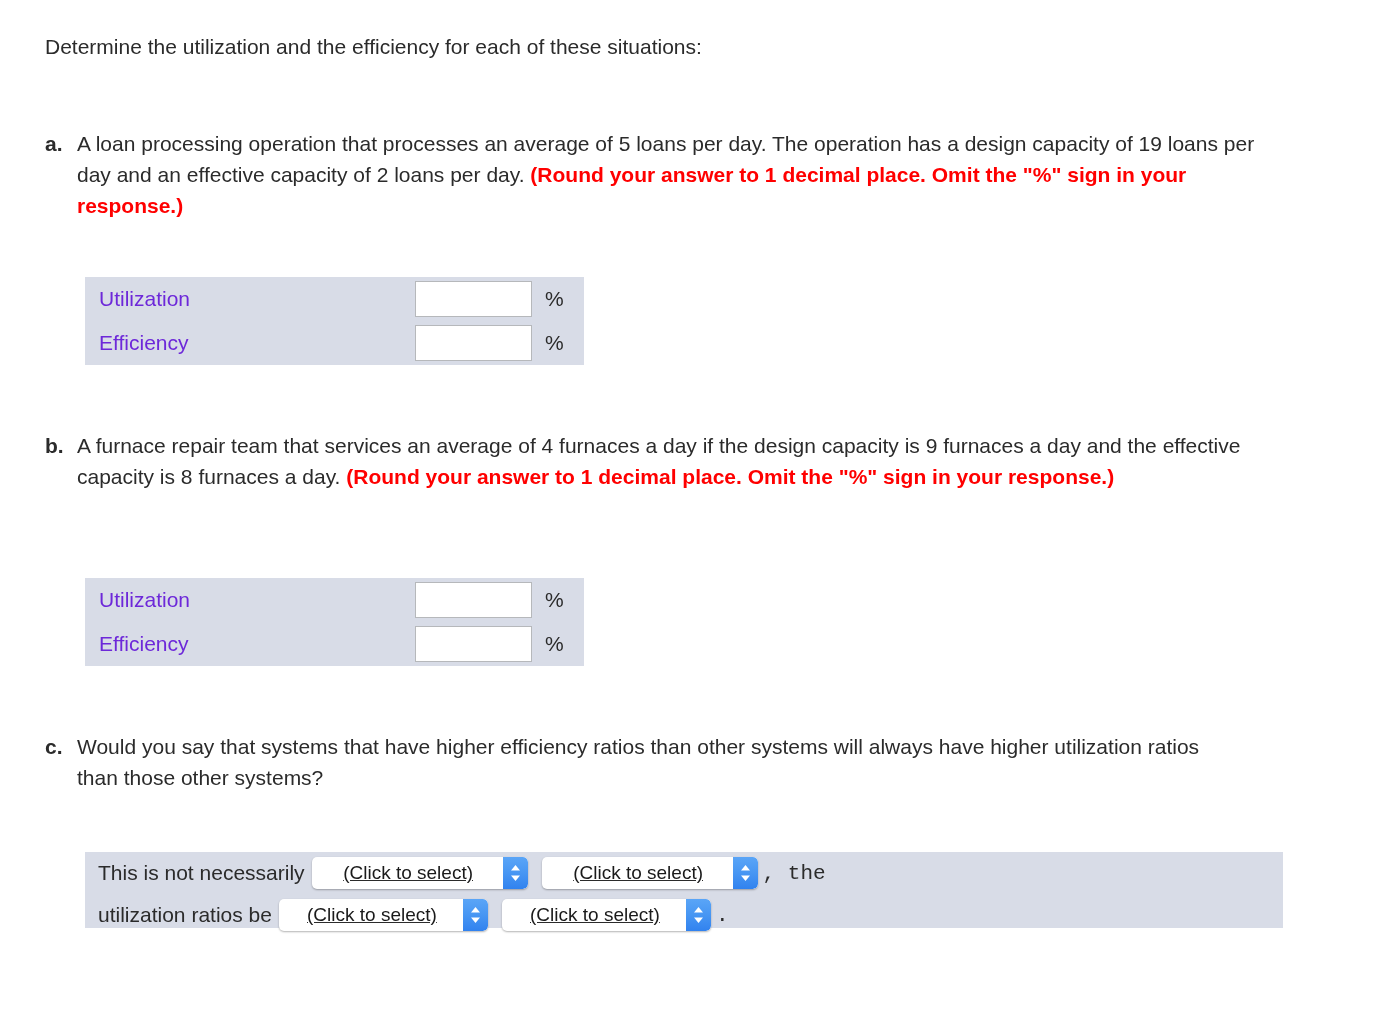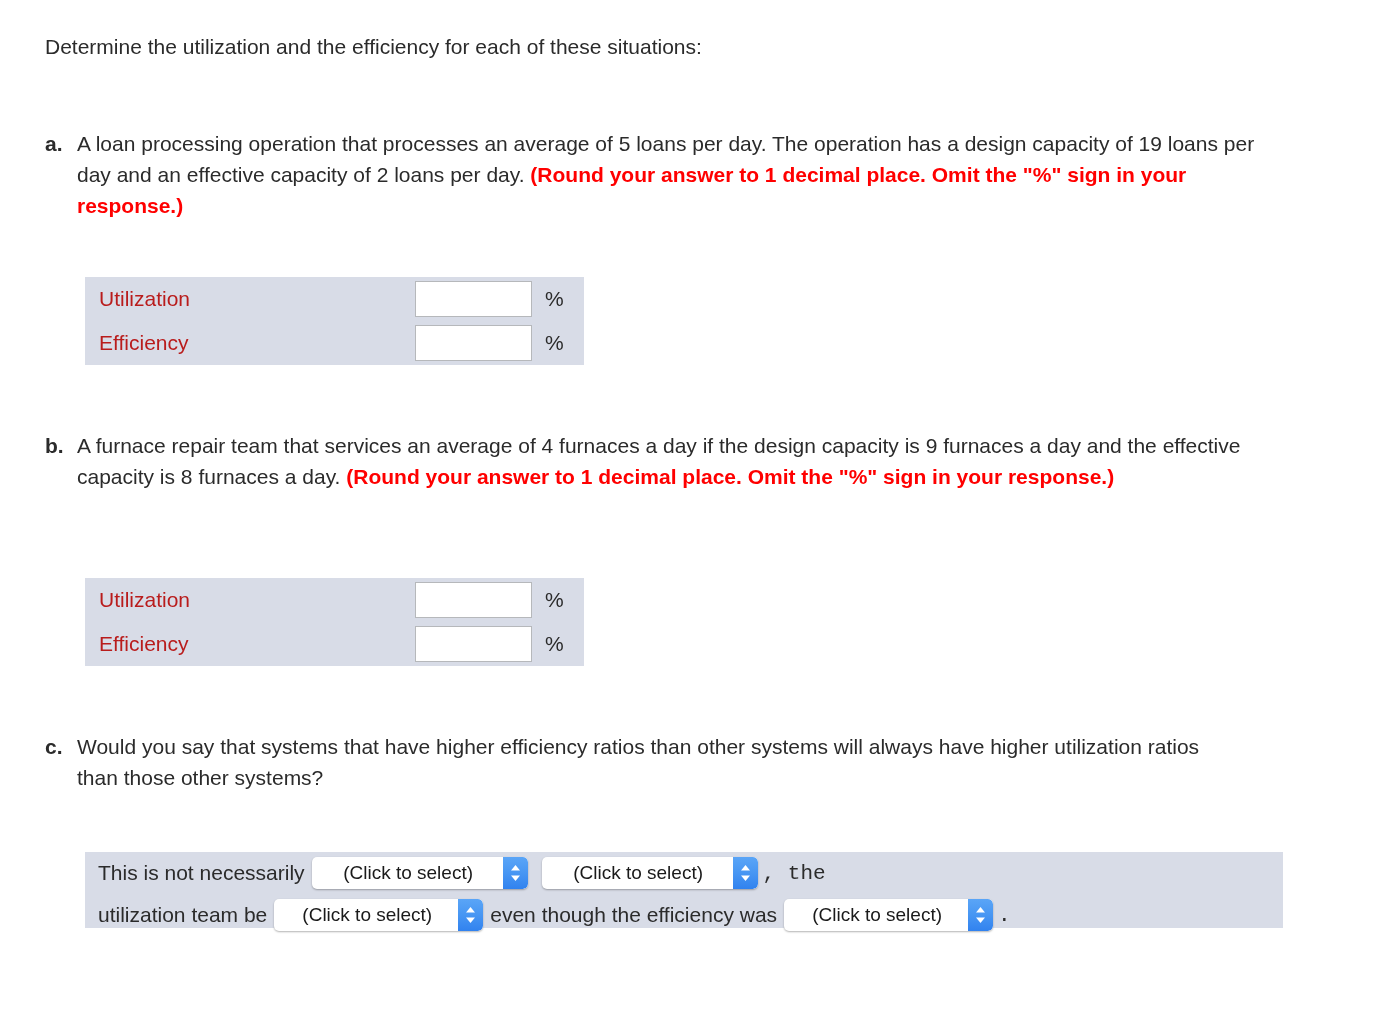--- a/index.html
+++ b/index.html
@@ -77,21 +77,21 @@
   .ans-row {
     display: flex;
     align-items: center;
     height: 44px;
     box-sizing: border-box;
   }
   .ans-label {
     flex: 0 0 330px;
     padding-left: 14px;
     font-size: 21px;
-    color: #b91c1c;
+    color: #6d28d9;
     box-sizing: border-box;
   }
   .ans-input {
     width: 117px;
     height: 36px;
     background: #ffffff;
     border: 1px solid #b6b8bb;
     box-sizing: border-box;
     font-family: "Liberation Sans", sans-serif;
     font-size: 18px;
@@ -136,20 +136,21 @@
     align-items: stretch;
     height: 32px;
     margin: 0 7px;
     border-radius: 5px;
     background: #ffffff;
     box-shadow: 0 1px 2px rgba(0,0,0,0.30);
     overflow: hidden;
     vertical-align: middle;
     position: relative;
     cursor: default;
+    text-decoration: underline;
   }
   .dropdown.wide { width: 216px; }
   .dropdown.narrow { width: 209px; }
 
   .dropdown .dd-label {
     flex: 1 1 auto;
     display: flex;
     align-items: center;
     justify-content: center;
     font-size: 19px;
@@ -243,33 +244,32 @@
             <path d="M7.5 3 L12 8.5 L3 8.5 Z" fill="#ffffff"></path>
             <path d="M7.5 19 L12 13.5 L3 13.5 Z" fill="#ffffff"></path>
           </svg>
         </span>
       </span>
 
       <span class="txt tail">, the</span>
     </div>
 
     <div class="sel-line">
-      <span class="txt lead">utilization team be</span>
+      <span class="txt lead">utilization ratios be</span>
 
       <span class="dropdown narrow">
         <span class="dd-label">(Click to select)</span>
         <span class="dd-btn">
           <svg width="15" height="22" viewBox="0 0 15 22" aria-hidden="true">
             <path d="M7.5 3 L12 8.5 L3 8.5 Z" fill="#ffffff"></path>
             <path d="M7.5 19 L12 13.5 L3 13.5 Z" fill="#ffffff"></path>
           </svg>
         </span>
       </span>
 
-      <span class="txt">even though the efficiency was</span>
 
       <span class="dropdown narrow">
         <span class="dd-label">(Click to select)</span>
         <span class="dd-btn">
           <svg width="15" height="22" viewBox="0 0 15 22" aria-hidden="true">
             <path d="M7.5 3 L12 8.5 L3 8.5 Z" fill="#ffffff"></path>
             <path d="M7.5 19 L12 13.5 L3 13.5 Z" fill="#ffffff"></path>
           </svg>
         </span>
       </span>

